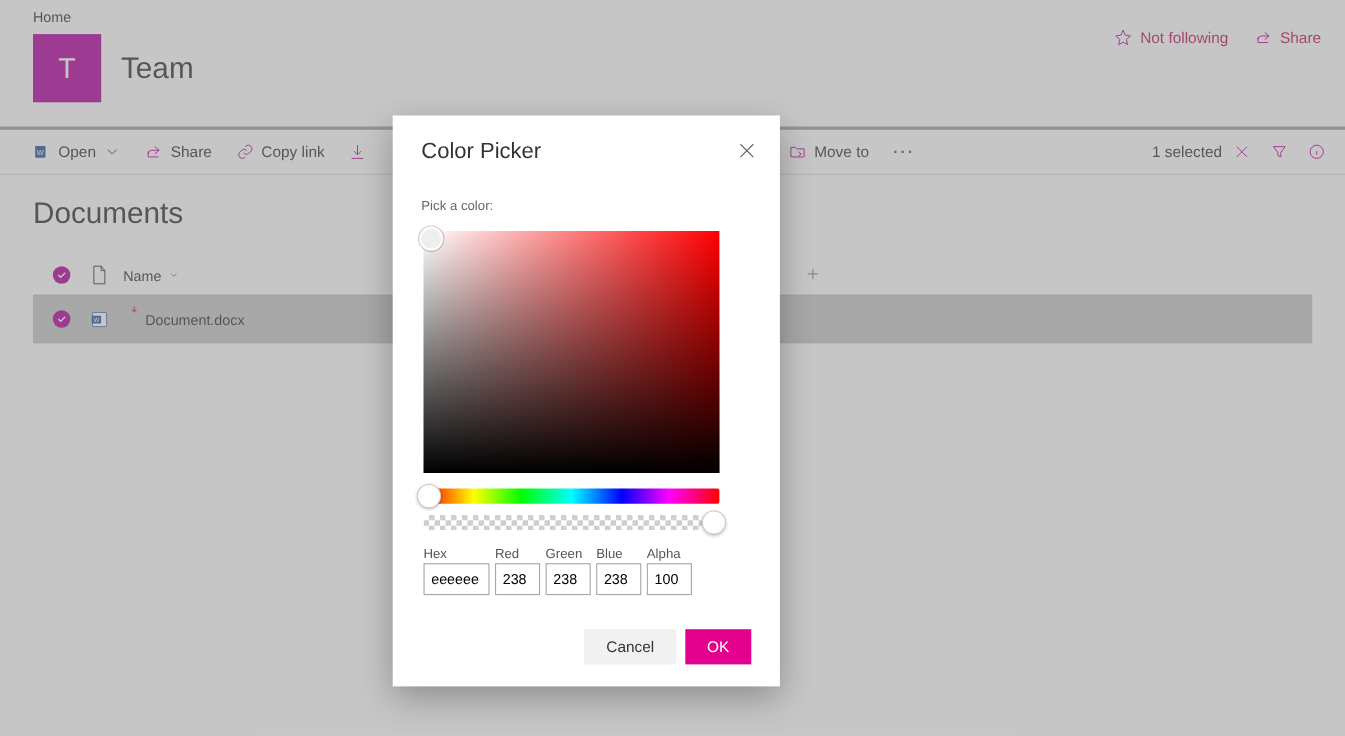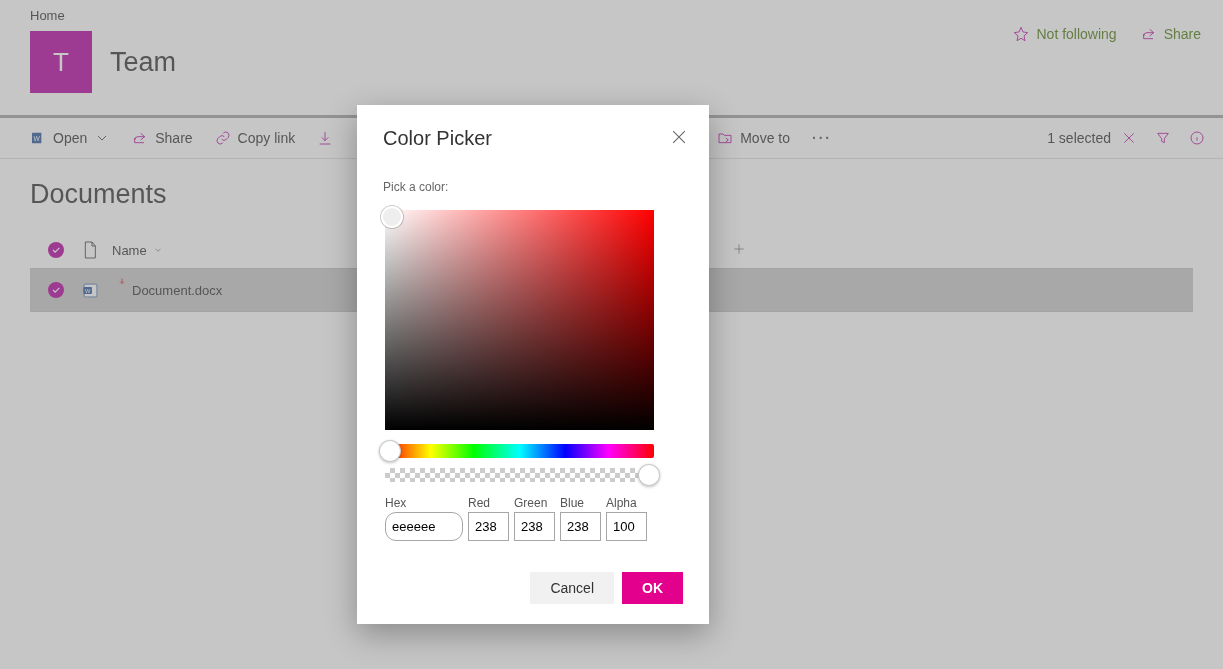--- a/index.html
+++ b/index.html
@@ -3,21 +3,21 @@
 <meta charset="utf-8">
 <style>
   * { box-sizing: border-box; margin:0; padding:0; font-family: "Segoe UI", Arial, sans-serif; }
   body { width:1223px; height:669px; background:#fff; overflow:hidden; position:relative; color:#333; }
 
   
   .top-link { font-size:13px; color:#333; padding:8px 0 4px 30px; }
   .site-header { display:flex; align-items:center; padding:4px 30px 22px 30px; }
   .site-logo { width:62px; height:62px; background:#b4009e; color:#fff; display:flex; align-items:center; justify-content:center; font-size:26px; font-weight:300; }
   .site-title { font-size:27px; font-weight:300; margin-left:18px; color:#333; }
-  .header-actions { position:absolute; top:26px; right:22px; display:flex; align-items:center; gap:24px; font-size:14px; color:#4d7c0f; }
+  .header-actions { position:absolute; top:26px; right:22px; display:flex; align-items:center; gap:24px; font-size:14px; color:#be185d; }
   .header-action { display:flex; align-items:center; gap:7px; cursor:pointer; }
   .header-action svg { width:16px; height:16px; }
 
   
   .cmdbar { height:44px; border-top:3px solid #a3a3a3; border-bottom:1px solid #e1dfdd; display:flex; align-items:center; padding:0 30px; gap:22px; font-size:14px; color:#333; position:relative; }
   .cmd { display:flex; align-items:center; gap:7px; cursor:pointer; }
   .cmd svg { width:16px; height:16px; }
   .accent { color:#b4009e; }
   .cmdbar-right { position:absolute; right:18px; display:flex; align-items:center; gap:18px; }
   .cmdbar-right svg { width:16px; height:16px; }
@@ -50,26 +50,26 @@
   .alpha-row { margin-top:10px; width:269px; height:14px; position:relative; border-radius:2px; margin-left:2px;
     background-image: linear-gradient(45deg,#ccc 25%,transparent 25%),linear-gradient(-45deg,#ccc 25%,transparent 25%),linear-gradient(45deg,transparent 75%,#ccc 75%),linear-gradient(-45deg,transparent 75%,#ccc 75%);
     background-size:10px 10px; background-position:0 0,0 5px,5px -5px,-5px 0; }
   .slider-handle { position:absolute; top:-4px; width:22px; height:22px; border-radius:50%; background:#fff; border:1px solid rgba(0,0,0,0.2); box-shadow:0 1px 3px rgba(0,0,0,0.25); }
   .hue-row .slider-handle { left:-6px; }
   .alpha-row .slider-handle { right:-6px; }
 
   .fields { display:flex; gap:5px; margin-top:14px; margin-left:2px; }
   .field label { display:block; font-size:12px; color:#555; margin-bottom:2px; }
   .field input { height:29px; border:1px solid #a6a6a6; font-size:13px; padding:0 6px; }
-  .hex input { width:78px;border-radius:11px; } .num input { width:41px; }
+  .hex input { width:60px; } .num input { width:41px; }
 
   .btns { display:flex; justify-content:flex-end; gap:8px; margin-top:31px; }
   .btn { height:32px; padding:0 20px; font-size:14px; border:none; cursor:pointer; }
   .btn-default { background:#f1f1f1; color:#333; }
-  .btn-primary { background:#e3008c; color:#fff; font-weight:700; }
+  .btn-primary { background:#e3008c; color:#fff; font-weight:400; }
 
   .ellipsis-dots { letter-spacing:2px; font-weight:bold; color:#555; }
   .thin-stroke { stroke:currentColor; stroke-width:1.3; fill:none; }
   .thin-stroke-accent { stroke:#b4009e; stroke-width:1.3; fill:none; }
 </style>
 </head>
 <body>
 
 <div class="top-link">Home</div>
 

